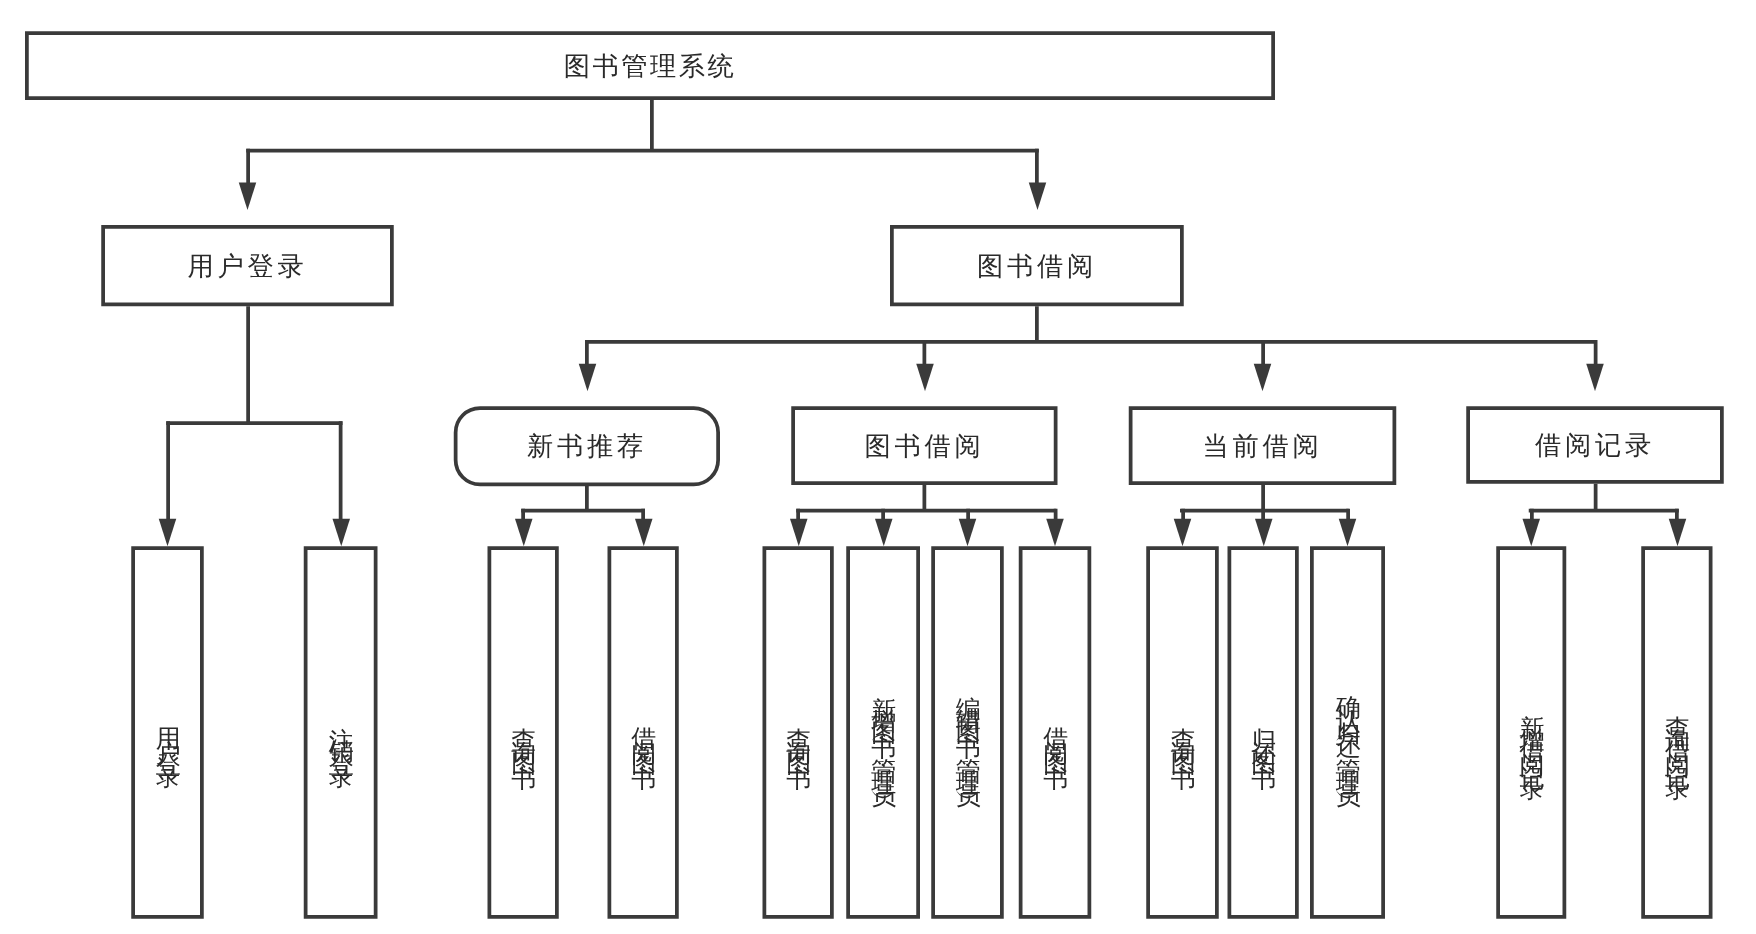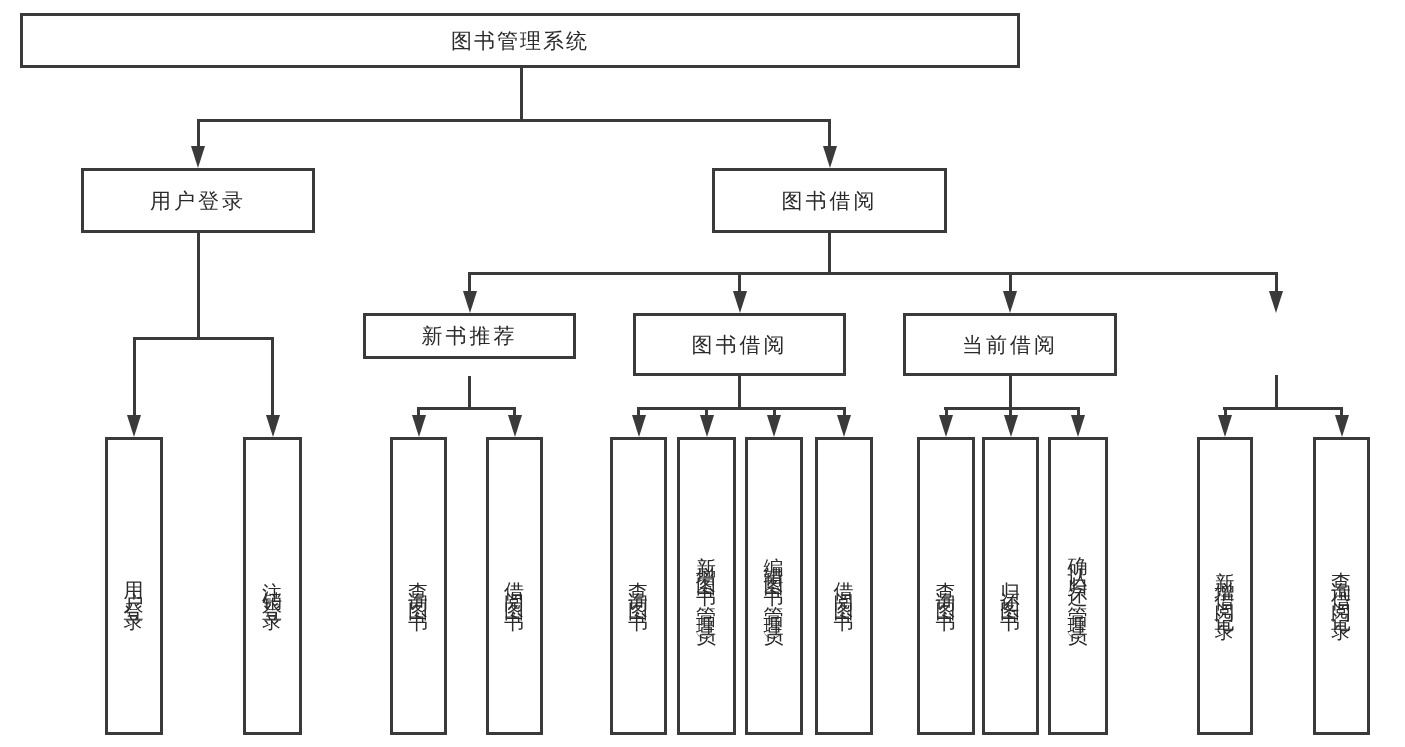--- a/index.html
+++ b/index.html
@@ -21,20 +21,21 @@
     display: flex;
     align-items: center;
     justify-content: center;
     color: #2a2a2a;
   }
 
   .node.h-node {
     font-size: 21px;
     letter-spacing: 3px;
     white-space: nowrap;
+    margin-top: 12px;
   }
 
   .node.root-node { font-size: 21px; letter-spacing: 2px; }
 
   .node.v-node {
     writing-mode: vertical-rl;
     text-orientation: mixed;
     font-size: 20px;
     letter-spacing: 10px;
     line-height: 1;
@@ -121,23 +122,24 @@
       <div class="arrowhead" style="left: 1071px; top: 415px; border-top-color: rgb(58, 58, 58);"></div>
       <div class="arrowhead" style="left: 1218px; top: 415px; border-top-color: rgb(58, 58, 58);"></div>
       <div class="arrowhead" style="left: 1334.5px; top: 415px; border-top-color: rgb(58, 58, 58);"></div>
     </div>
 
   <div class="node h-node root-node" style="left:20px; top:13px; width:1000px; height:55px;">图书管理系统</div>
 
   <div class="node h-node" style="left:81px; top:168px; width:234px; height:65px;">用户登录</div>
   <div class="node h-node" style="left:712px; top:168px; width:235px; height:65px;">图书借阅</div>
 
-  <div class="node h-node" style="left:363px; top:313px; width:213px; height:46px;">新书推荐</div>
+  <div class="node h-node" style="left:363px; top:313px; width:213px; height:64px;border-radius:21px;">新书推荐</div>
   <div class="node h-node" style="left:633px; top:313px; width:213px; height:63px;">图书借阅</div>
   <div class="node h-node" style="left:903px; top:313px; width:214px; height:63px;">当前借阅</div>
+  <div class="node h-node" style="left:1173px; top:313px; width:206px; height:62px;">借阅记录</div>
 
   <div class="node v-node" style="left:105px; top:437px; width:58px; height:298px;">用户登录</div>
   <div class="node v-node" style="left:243px; top:437px; width:59px; height:298px;">注销登录</div>
 
   <div class="node v-node" style="left:390px; top:437px; width:57px; height:298px;">查询图书</div>
   <div class="node v-node" style="left:486px; top:437px; width:57px; height:298px;">借阅图书</div>
 
   <div class="node v-node" style="left:610px; top:437px; width:57px; height:298px;">查询图书</div>
   <div class="node v-node" style="left:677px; top:437px; width:59px; height:298px;">新增图书（管理员）</div>
   <div class="node v-node" style="left:745px; top:437px; width:58px; height:298px;">编辑图书（管理员）</div>

